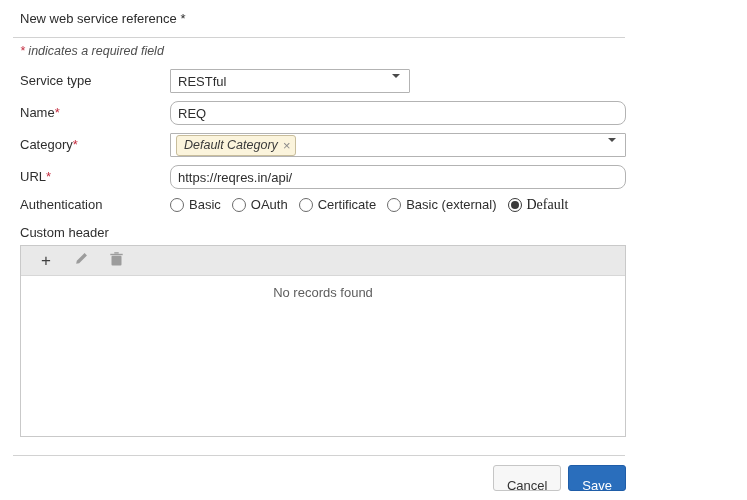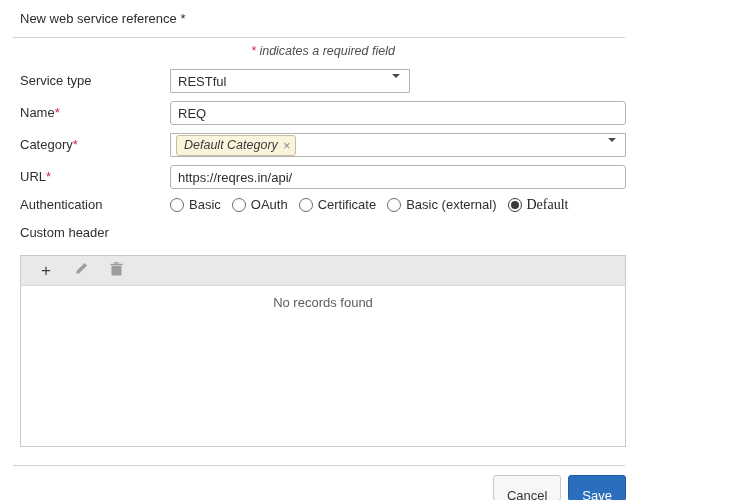--- a/index.html
+++ b/index.html
@@ -8,29 +8,29 @@
     width:638px;height:500px;
     box-sizing:border-box;
     background:#fff;
     font-family:"Liberation Sans", sans-serif;
     font-size:13px;color:#2e2e2e;
     padding-top:10px;
     overflow:hidden;
   }
   .title{margin:0 20px 9px 20px;line-height:18px;font-size:13px;color:#2b2b2b;}
   .divider{border:none;border-top:1px solid #d2d2d2;margin:0 13px;height:0;}
-  .req-note{margin:6px 12px 10px 20px;text-align:center;font-style:italic;font-size:12.5px;color:#4f4f4f;line-height:15px;}
+  .req-note{margin:6px 12px 10px 20px;text-align:left;font-style:italic;font-size:12.5px;color:#4f4f4f;line-height:15px;}
   .req-star{color:#c32b3e;font-style:italic;}
   .ast{color:#c32b3e;}
   .form{margin:0 12px 0 20px;}
   .row{display:flex;align-items:center;margin-bottom:8px;}
   .row-label{width:150px;flex:0 0 150px;color:#2e2e2e;line-height:16px;}
   .ctrl{flex:1;display:flex;align-items:center;}
   .textbox{
-    box-sizing:border-box;height:24px;border:1px solid #b3b3b3;border-radius:3px;
+    box-sizing:border-box;height:24px;border:1px solid #b3b3b3;border-radius:8px;
     padding:0 7px;font-family:"Liberation Sans",sans-serif;font-size:13px;color:#2e2e2e;
     width:100%;background:#fff;outline:none;
   }
   .selectbox{
     box-sizing:border-box;height:24px;border:1px solid #b3b3b3;border-radius:1px;
     background:#fff;display:flex;align-items:center;position:relative;
     padding:0 24px 0 7px;cursor:default;
   }
   .selectbox.narrow{width:240px;flex:0 0 240px;}
   .selectbox.wide{width:100%;}
@@ -48,21 +48,21 @@
   .radio-circle{
     box-sizing:border-box;width:14px;height:14px;border:1px solid #6b6b6b;border-radius:50%;
     background:#fff;margin-right:5px;position:relative;flex:0 0 14px;
   }
   .radio.checked .radio-circle{border-color:#3a3a3a;}
   .radio.checked .radio-circle::after{
     content:"";position:absolute;left:2px;top:2px;right:2px;bottom:2px;border-radius:50%;background:#3a3a3a;
   }
   .radio-label{line-height:16px;color:#2e2e2e;}
   .radio.checked .radio-label{font-size:14px;color:#222;font-family:Liberation Serif, serif;}
-  .section-label{margin:12px 12px 14px 20px;line-height:16px;}
+  .section-label{margin:12px 12px 4px 20px;line-height:16px;}
   .grid{
     margin:0 12px 0 20px;border:1px solid #c9c9c9;height:192px;
     box-sizing:border-box;background:#fff;display:flex;flex-direction:column;
   }
   .grid-toolbar{
     height:29px;flex:0 0 29px;background:#e9e9e9;border-bottom:1px solid #d7d7d7;
     display:flex;align-items:center;padding-left:12px;
   }
   .tool-btn{
     width:26px;height:24px;display:inline-flex;align-items:center;justify-content:center;

